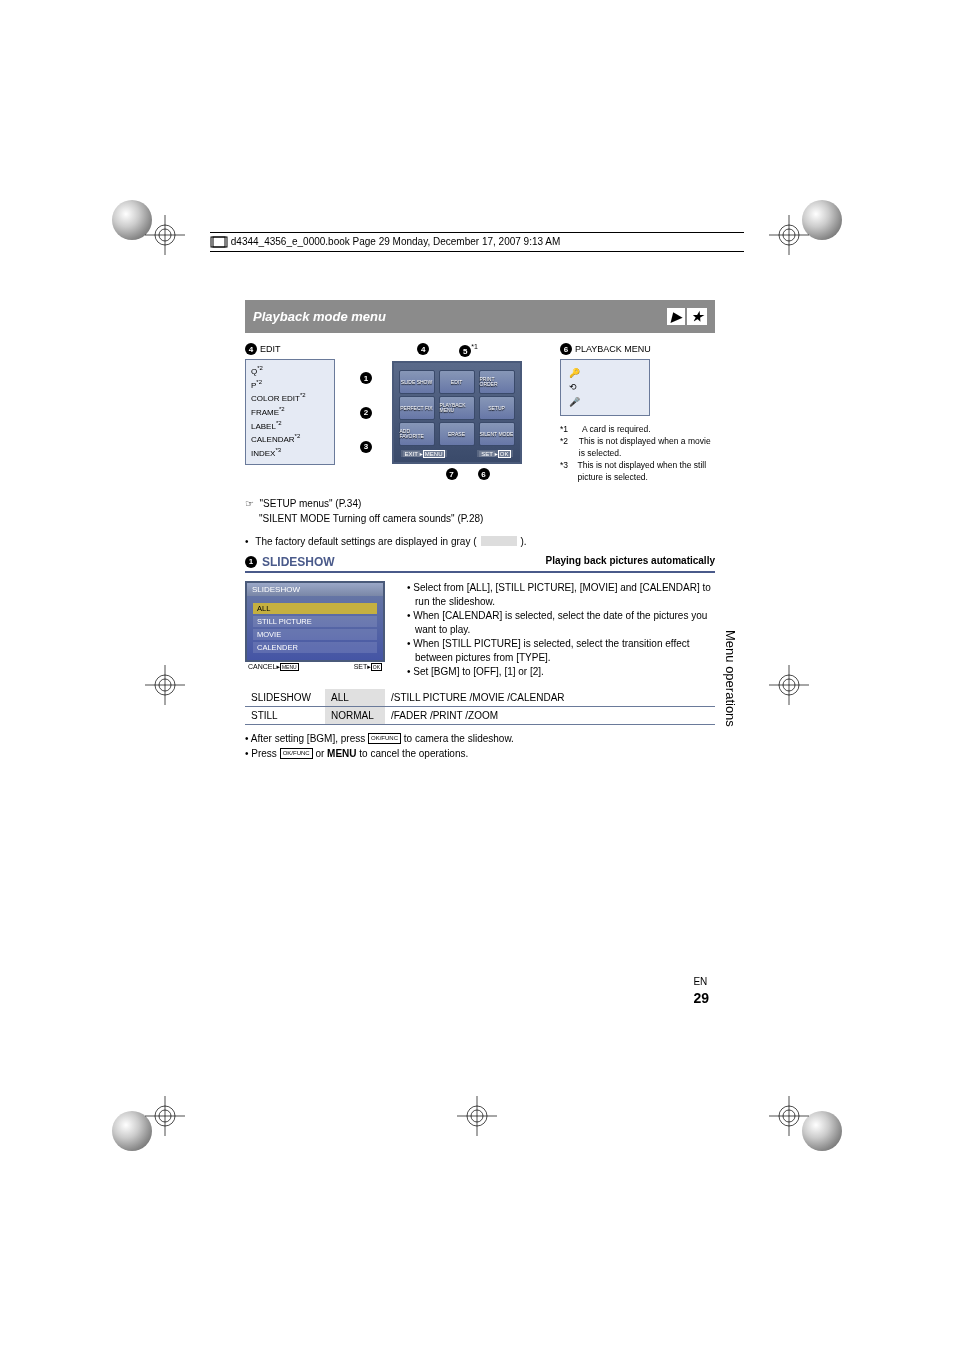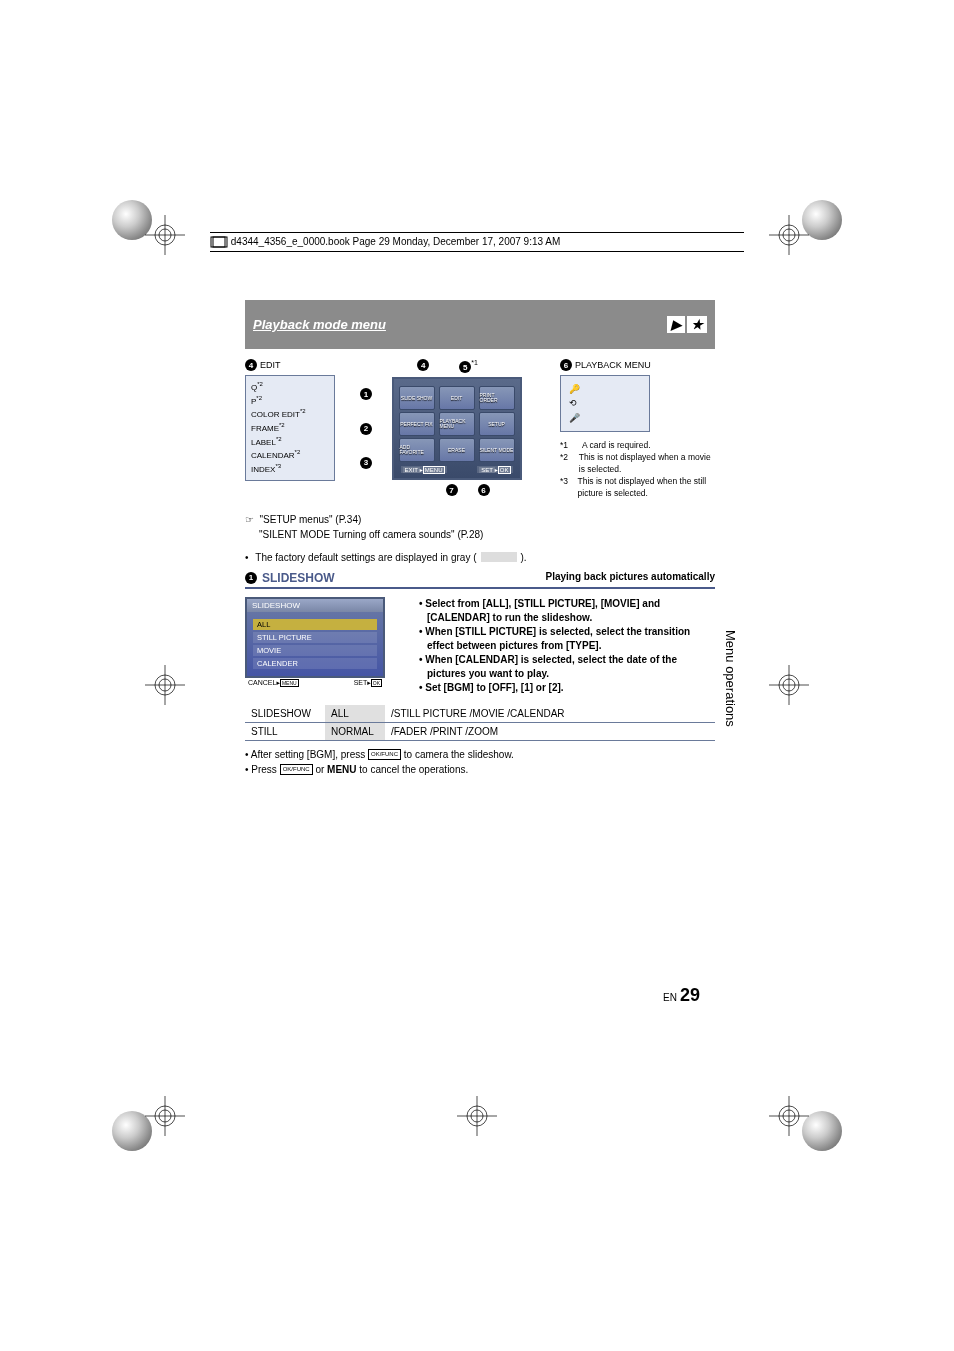--- a/index.html
+++ b/index.html
@@ -18,21 +18,21 @@
   .sphere.tl { top: 200px; left: 112px; }
   .sphere.tr { top: 200px; right: 112px; }
   .sphere.bl { bottom: 200px; left: 112px; }
   .sphere.br { bottom: 200px; right: 112px; }
 
   .headerline { position: absolute; top: 232px; left: 210px; right: 210px; font-size: 10px; border-bottom: 1px solid #000; border-top: 1px solid #000; padding: 3px 0; }
 
   .content { position: absolute; top: 300px; left: 245px; width: 470px; }
 
   
-  .section-bar { background: #8b8b8b; color: #fff; font-weight: bold; font-style: italic; padding: 16px 8px; font-size: 13px; display: flex; align-items: center; justify-content: space-between; text-decoration: underline; }
+  .section-bar { background: #8b8b8b; color: #fff; font-weight: bold; font-style: italic; padding: 8px 8px; font-size: 13px; display: flex; align-items: center; justify-content: space-between; }
   .section-bar .icons { display: flex; gap: 2px; }
   .play-icon-box { background: #fff; color: #000; padding: 1px 4px; display: flex; align-items: center; }
 
   
   .diagram-row { display: flex; margin-top: 10px; gap: 25px; }
   .col-left { width: 90px; }
   .col-mid { width: 175px; position: relative; }
   .col-right { flex: 1; }
 
   .edit-label { font-size: 9px; display: flex; align-items: center; gap: 3px; margin-bottom: 4px; }
@@ -64,34 +64,34 @@
   .slideshow-row { display: flex; gap: 20px; margin-top: 8px; }
   .lcd-box { width: 140px; }
   .lcd { border: 2px solid #4a5a7a; background: #5f6fa0; padding: 0; font-size: 8px; color: #fff; }
   .lcd .title { background: linear-gradient(#9aa7c7, #7a87a7); padding: 2px 5px; font-size: 8px; }
   .lcd .items { padding: 5px 6px; background: linear-gradient(#6575a5, #4555a5); }
   .lcd .item { background: rgba(255,255,255,0.12); margin: 2px 0; padding: 1px 4px; font-size: 7.5px; }
   .lcd .item.sel { background: #c5b040; color: #000; }
   .lcd-outer-footer { display: flex; justify-content: space-between; font-size: 7px; padding: 1px 3px; }
 
   .bullets { font-size: 10px; line-height: 1.4; flex: 1; }
-  .bullets li { margin-left: 22px; text-indent: -8px; list-style: none; font-weight: bold; }
+  .bullets li { margin-left: 10px; text-indent: -8px; list-style: none; }
   .bullets li::before { content: "• "; }
 
   table.settings { width: 100%; border-collapse: collapse; font-size: 10px; margin-top: 10px; }
   table.settings td { border-bottom: 1px solid #6a7a9a; padding: 3px 6px; }
   table.settings td:first-child { width: 80px; }
   table.settings td:nth-child(2) { width: 60px; background: #e0e0e0; }
 
   .after-notes { font-size: 10px; margin-top: 6px; line-height: 1.5; }
   .btn-box { display: inline-block; border: 1px solid #000; font-size: 6px; padding: 0 2px; vertical-align: middle; }
 
   .side-text { position: absolute; right: 216px; top: 630px; writing-mode: vertical-rl; font-size: 13px; }
-  .page-num { position: absolute; right: 254px; bottom: 345px; font-size: 10px; display: flex; align-items: baseline; gap: 3px; }
-  .page-num .big { font-size: 18px; font-weight: bold; }
+  .page-num { position: absolute; right: 245px; bottom: 345px; font-size: 10px; display: flex; align-items: baseline; gap: 3px; flex-direction: column; }
+  .page-num .big { font-size: 14px; font-weight: bold; }
 
   
   .cross { stroke: #000; stroke-width: 0.7; fill: none; }
 </style>
 </head>
 <body>
 
 <div class="sphere tl"></div>
 <div class="sphere tr"></div>
 <div class="sphere bl"></div>
@@ -290,22 +290,22 @@
           <div class="item">CALENDER</div>
         </div>
       </div>
       <div class="lcd-outer-footer">
         <span><span>CANCEL</span>▸<span style="border:1px solid #000; font-size:5px; padding:0 1px;">MENU</span></span>
         <span><span>SET</span>▸<span style="border:1px solid #000; font-size:5px; padding:0 1px;">OK</span></span>
       </div>
     </div>
     <ul class="bullets">
       <li>Select from [ALL], [STILL PICTURE], [MOVIE] and [CALENDAR] to run the slideshow.</li>
+      <li>When [CALENDAR] is selected, select the date of the pictures you want to play.</li>
       <li>When [STILL PICTURE] is selected, select the transition effect between pictures from [TYPE].</li>
-      <li>When [CALENDAR] is selected, select the date of the pictures you want to play.</li>
       <li>Set [BGM] to [OFF], [1] or [2].</li>
     </ul>
   </div>
 
   <table class="settings">
     <tbody>
         <tr>
       <td>SLIDESHOW</td>
       <td>ALL</td>
       <td> /STILL PICTURE /MOVIE /CALENDAR</td>

